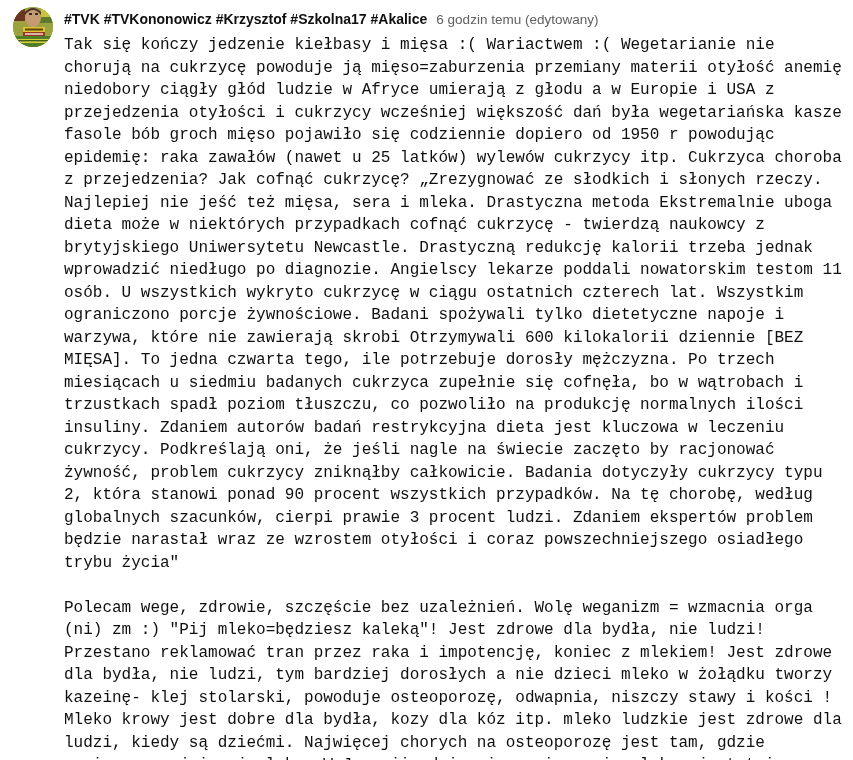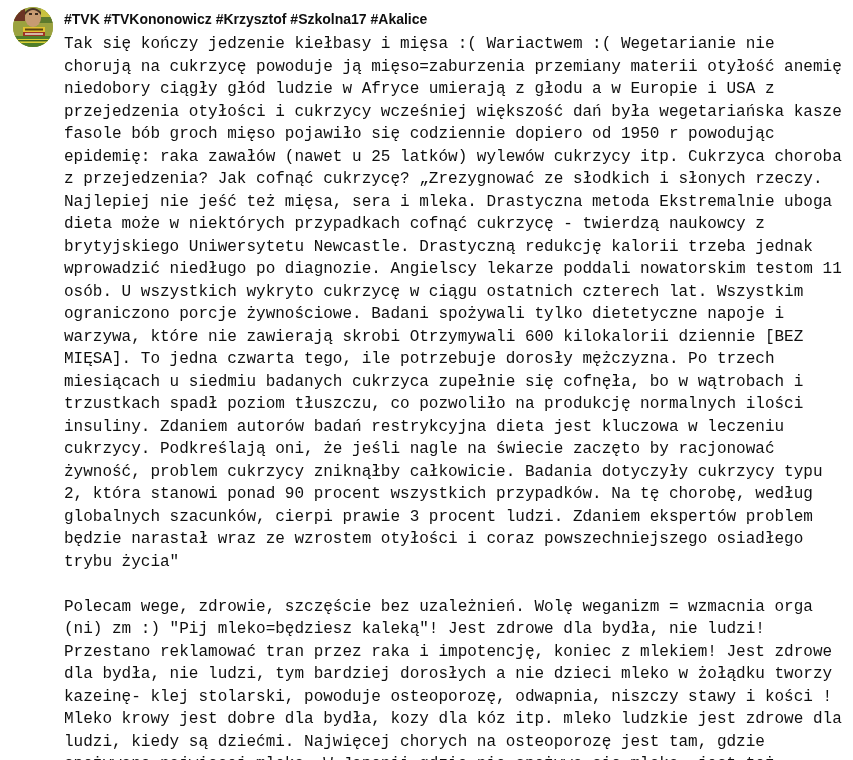--- a/index.html
+++ b/index.html
@@ -91,20 +91,21 @@
         <rect x="12" y="26.2" width="18" height="1.6" fill="#e0d8c8"></rect>
         <rect x="0" y="29" width="40" height="11" fill="#4f7e2a"></rect>
         <rect x="2" y="32" width="36" height="4" fill="#d8cf35"></rect>
         <rect x="3" y="33" width="34" height="1.4" fill="#3d6120"></rect>
       </svg>
     </div>
 
     <div class="content">
       <div class="header">
         <span class="author">#TVK #TVKononowicz #Krzysztof #Szkolna17 #Akalice</span>
+        <span class="time">6 godzin temu (edytowany)</span>
       </div>
       <div class="body">
         <p>Tak się kończy jedzenie kiełbasy i mięsa :( Wariactwem :( Wegetarianie nie chorują na cukrzycę powoduje ją mięso=zaburzenia przemiany materii otyłość anemię niedobory ciągły głód ludzie w Afryce umierają z głodu a w Europie i USA z przejedzenia otyłości i cukrzycy wcześniej większość dań była wegetariańska kasze fasole bób groch mięso pojawiło się codziennie dopiero od 1950 r powodując epidemię: raka zawałów (nawet u 25 latków) wylewów cukrzycy itp. Cukrzyca choroba z przejedzenia? Jak cofnąć cukrzycę? „Zrezygnować ze słodkich i słonych rzeczy. Najlepiej nie jeść też mięsa, sera i mleka.  Drastyczna metoda Ekstremalnie uboga dieta może w niektórych przypadkach cofnąć cukrzycę - twierdzą naukowcy z brytyjskiego Uniwersytetu Newcastle. Drastyczną redukcję kalorii trzeba jednak wprowadzić niedługo po diagnozie. Angielscy lekarze poddali nowatorskim testom 11 osób. U wszystkich wykryto cukrzycę w ciągu ostatnich czterech lat. Wszystkim ograniczono porcje żywnościowe. Badani spożywali tylko dietetyczne napoje i warzywa, które nie zawierają skrobi Otrzymywali 600 kilokalorii dziennie [BEZ MIĘSA]. To jedna czwarta tego, ile potrzebuje dorosły mężczyzna. Po trzech miesiącach u siedmiu badanych cukrzyca zupełnie się cofnęła, bo w wątrobach i trzustkach spadł poziom tłuszczu, co pozwoliło na produkcję normalnych ilości insuliny. Zdaniem autorów badań restrykcyjna dieta jest kluczowa w leczeniu cukrzycy. Podkreślają oni, że jeśli nagle na świecie zaczęto by racjonować żywność, problem cukrzycy zniknąłby całkowicie. Badania dotyczyły cukrzycy typu 2, która stanowi ponad 90 procent wszystkich przypadków. Na tę chorobę, według globalnych szacunków, cierpi prawie 3 procent ludzi. Zdaniem ekspertów problem będzie narastał wraz ze wzrostem otyłości i coraz powszechniejszego osiadłego trybu życia"</p>
         <p>Polecam wege, zdrowie, szczęście bez uzależnień. Wolę weganizm = wzmacnia orga (ni) zm :) "Pij mleko=będziesz kaleką"! Jest zdrowe dla bydła, nie ludzi! Przestano reklamować tran przez raka i impotencję, koniec z mlekiem! Jest zdrowe dla bydła, nie ludzi, tym bardziej dorosłych a nie dzieci mleko w żołądku tworzy kazeinę- klej stolarski, powoduje osteoporozę, odwapnia, niszczy stawy i kości ! Mleko krowy jest dobre dla bydła, kozy dla kóz itp. mleko ludzkie jest zdrowe dla ludzi, kiedy są dziećmi. Najwięcej chorych na osteoporozę jest tam, gdzie spożywano najwięcej mleka. W Japonii gdzie nie spożywa się mleka, jest też niewielu chorych na osteoporozę. „Falę krytyki wobec mleka wywołała wydana w 1996 r. w USA książka "Mleko − cichy morderca". Autor, hinduski medyk Nand Kishare Sharma, propagator weganizmu, przekonywał, że idealnym posiłkiem dla człowieka są orzechy i kiełki, a mleko tylko sprzyja nękającym współczesną cywilizację chorobom, zwłaszcza schorzeniom serca. Już wtedy rzesze ludzi zaczęły wierzyć, że mleko to trucizna. Przeciwników mleka zaczęło przybywać jeszcze szybciej po publikacji uczonych z Harvard School of Medicine. W 2006 r. wykazali oni, że bardzo wysokie spożycie nabiału, czyli ponad 7,5 szklanek mleka dziennie, może sprzyjać zachorowaniu na raka jajnika i prostaty. Pod wpływem tych informacji w 2008 r. dr Robert M. Kradjian, dawny współpracownik dr. Oski, napisał swój</p>
       </div>
     </div>
 
   </div>
 </div>
 

